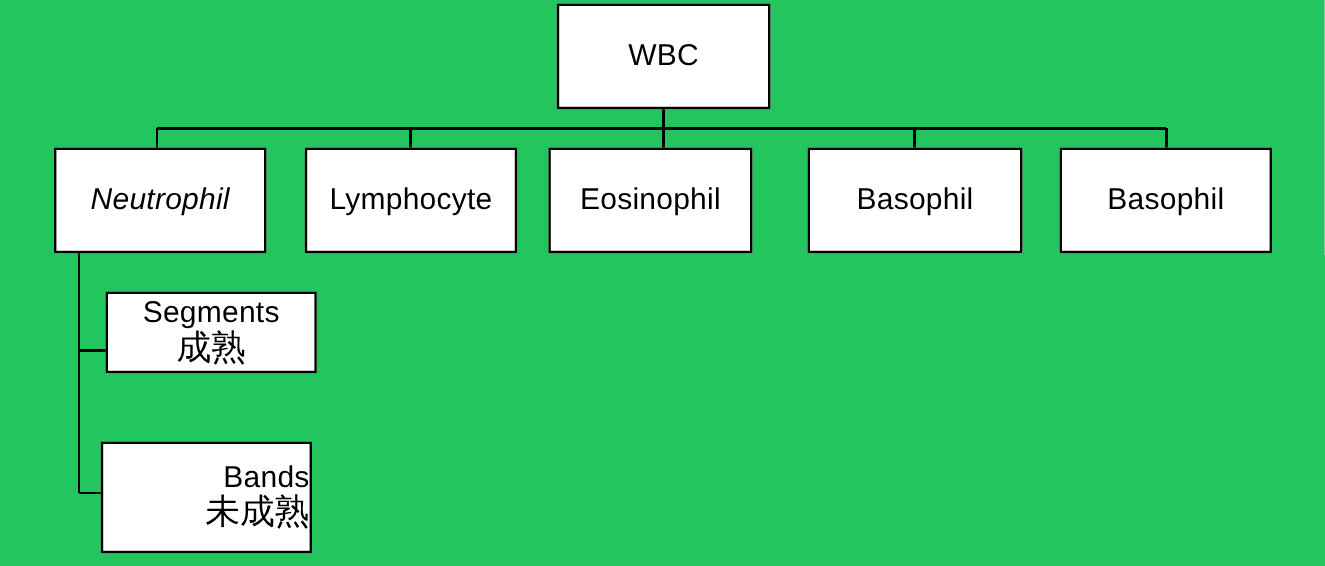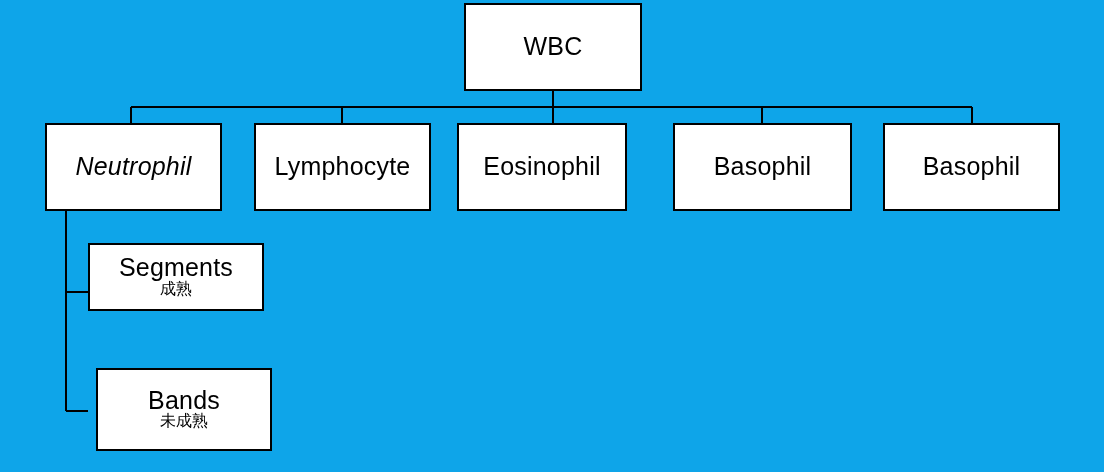--- a/index.html
+++ b/index.html
@@ -5,21 +5,21 @@
 <style>
   html, body {
     margin: 0;
     padding: 0;
     background: #ffffff;
   }
   #diagram-root {
     position: relative;
     width: 1104px;
     height: 472px;
-    background: #0ea5e9;
+    background: #22c55e;
     overflow: hidden;
     font-family: "Liberation Sans", "DejaVu Sans", sans-serif;
   }
   .connector-layer {
     position: absolute;
     left: 0;
     top: 0;
     width: 1104px;
     height: 472px;
     pointer-events: none;
@@ -36,25 +36,25 @@
     color: #000000;
     text-align: center;
   }
   .node-label {
     font-size: 25px;
     line-height: 1.1;
     letter-spacing: 0.2px;
     white-space: nowrap;
   }
   .node-sublabel {
-    font-size: 16px;
+    font-size: 29px;
     line-height: 1.1;
     margin-top: 0;
     white-space: nowrap;
-    font-family: Liberation Mono, monospace;
+    font-family: Liberation Serif, serif;
   }
   
   #node-wbc {
     left: 464px;
     top: 3px;
     width: 178px;
     height: 88px;
   }
   
   #node-neutrophil {
@@ -90,24 +90,25 @@
     height: 88px;
   }
   
   #node-segments {
     left: 88px;
     top: 243px;
     width: 176px;
     height: 68px;
   }
   #node-bands {
-    left: 96px;
+    left: 84px;
     top: 368px;
     width: 176px;
-    height: 83px;
+    height: 93px;
+    align-items: flex-end;
   }
 </style>
 </head>
 <body>
 
 <div id="diagram-root">
 
   <svg class="connector-layer" viewBox="0 0 1104 472" width="1104" height="472" xmlns="http://www.w3.org/2000/svg">
     <g stroke="#000000" stroke-width="2" fill="none" shape-rendering="crispEdges">
 

